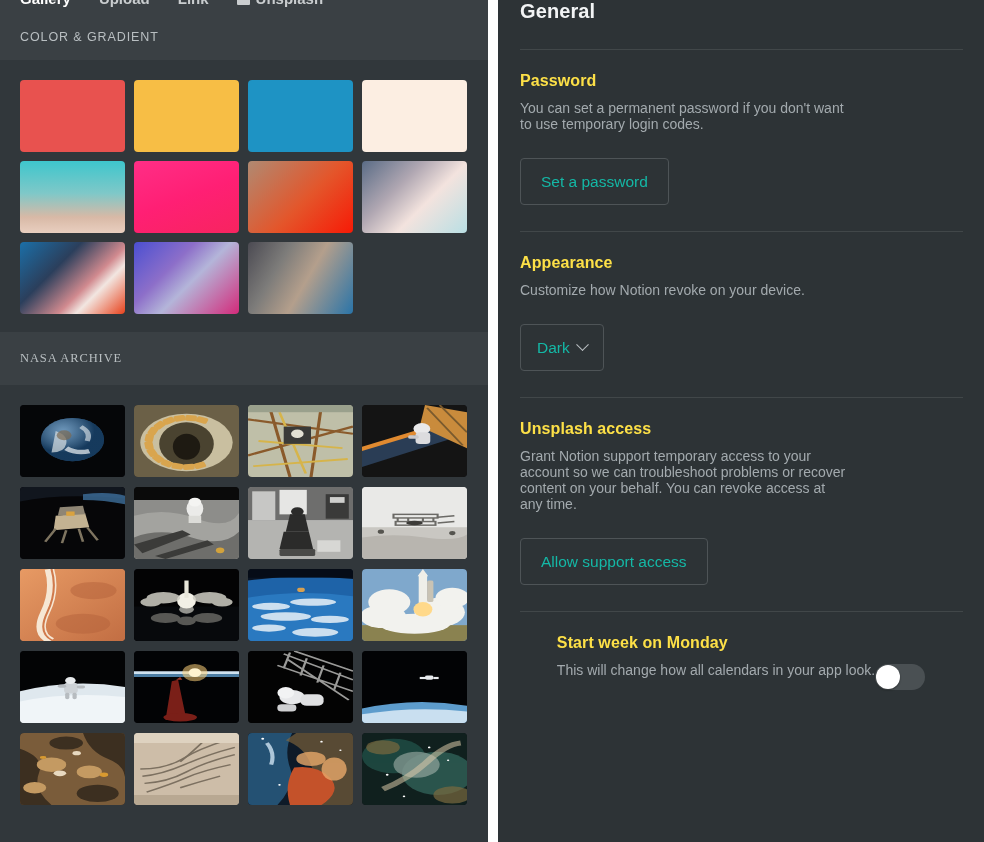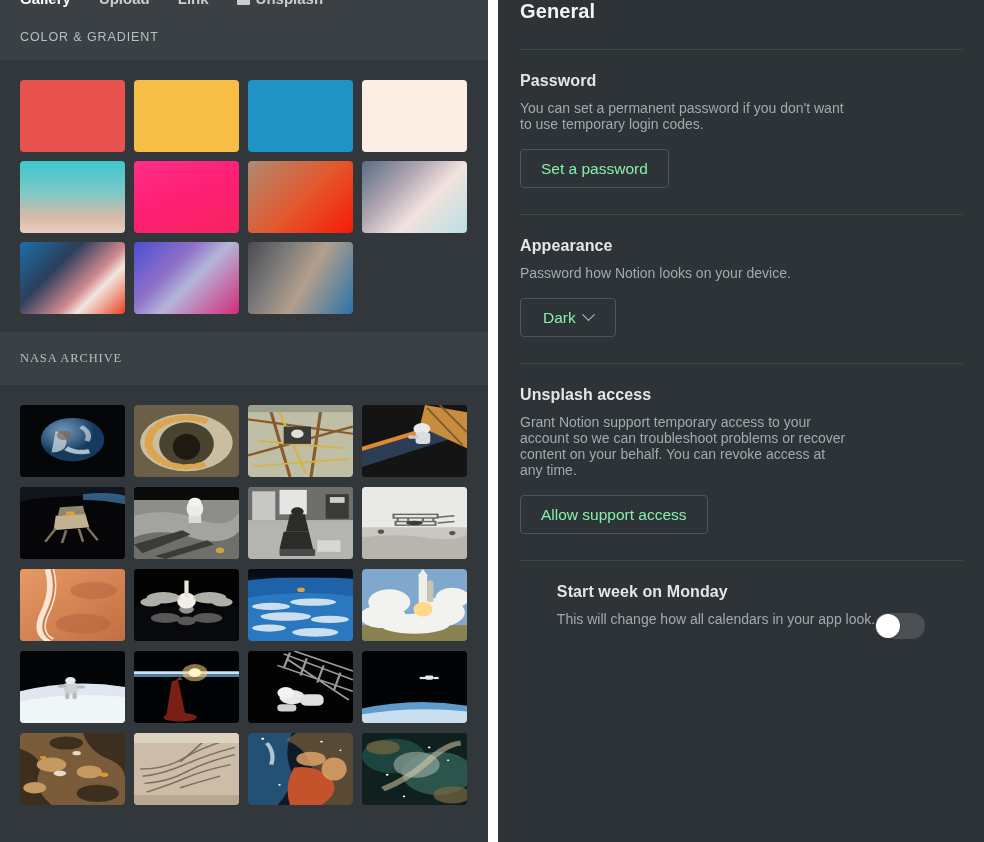--- a/index.html
+++ b/index.html
@@ -111,46 +111,46 @@
   .divider {
     height: 1px;
     background: #414749;
     margin: 26px 0 0 0;
     width: 443px;
   }
   .set-block { padding-top: 22px; }
   .set-title {
     font-size: 16px;
     font-weight: 700;
-    color: #e5e5e5;
+    color: #fde047;
     margin-bottom: 10px;
     letter-spacing: 0.1px;
   }
   .set-desc {
     font-size: 14px;
     line-height: 16px;
     color: #a3aaae;
     max-width: 330px;
   }
   .btn {
-    margin-top: 17px;
+    margin-top: 26px;
     display: inline-flex;
     align-items: center;
     justify-content: center;
-    height: 39px;
+    height: 47px;
     padding: 0 20px;
     border: 1px solid #4e5457;
     border-radius: 4px;
-    color: #86efac;
+    color: #14b8a6;
     font-size: 15.5px;
     background: transparent;
     cursor: pointer;
     font-family: "Liberation Sans", sans-serif;
   }
-  .btn.select { gap: 8px; padding: 0 22px; }
+  .btn.select { gap: 8px; padding: 0 16px; }
   .chev { display:inline-block; width:9px; height:9px; border-right:1.6px solid #b9bfc2; border-bottom:1.6px solid #b9bfc2; transform: rotate(45deg) translate(-2px,-2px); }
 
   .row-flex { display: flex; align-items: flex-start; justify-content: center; }
   .toggle {
     width: 50px; height: 26px;
     background: #4a5053;
     border-radius: 13px;
     position: relative;
     cursor: pointer;
     flex: 0 0 auto;
@@ -581,21 +581,21 @@
     <div class="set-block">
       <div class="set-title">Password</div>
       <div class="set-desc">You can set a permanent password if you don't want to use temporary login codes.</div>
       <button class="btn">Set a password</button>
     </div>
 
     <div class="divider"></div>
 
     <div class="set-block">
       <div class="set-title">Appearance</div>
-      <div class="set-desc">Password how Notion looks on your device.</div>
+      <div class="set-desc">Customize how Notion revoke on your device.</div>
       <button class="btn select">
         <span>Dark</span>
         <span class="chev"></span>
       </button>
     </div>
 
     <div class="divider"></div>
 
     <div class="set-block">
       <div class="set-title">Unsplash access</div>

